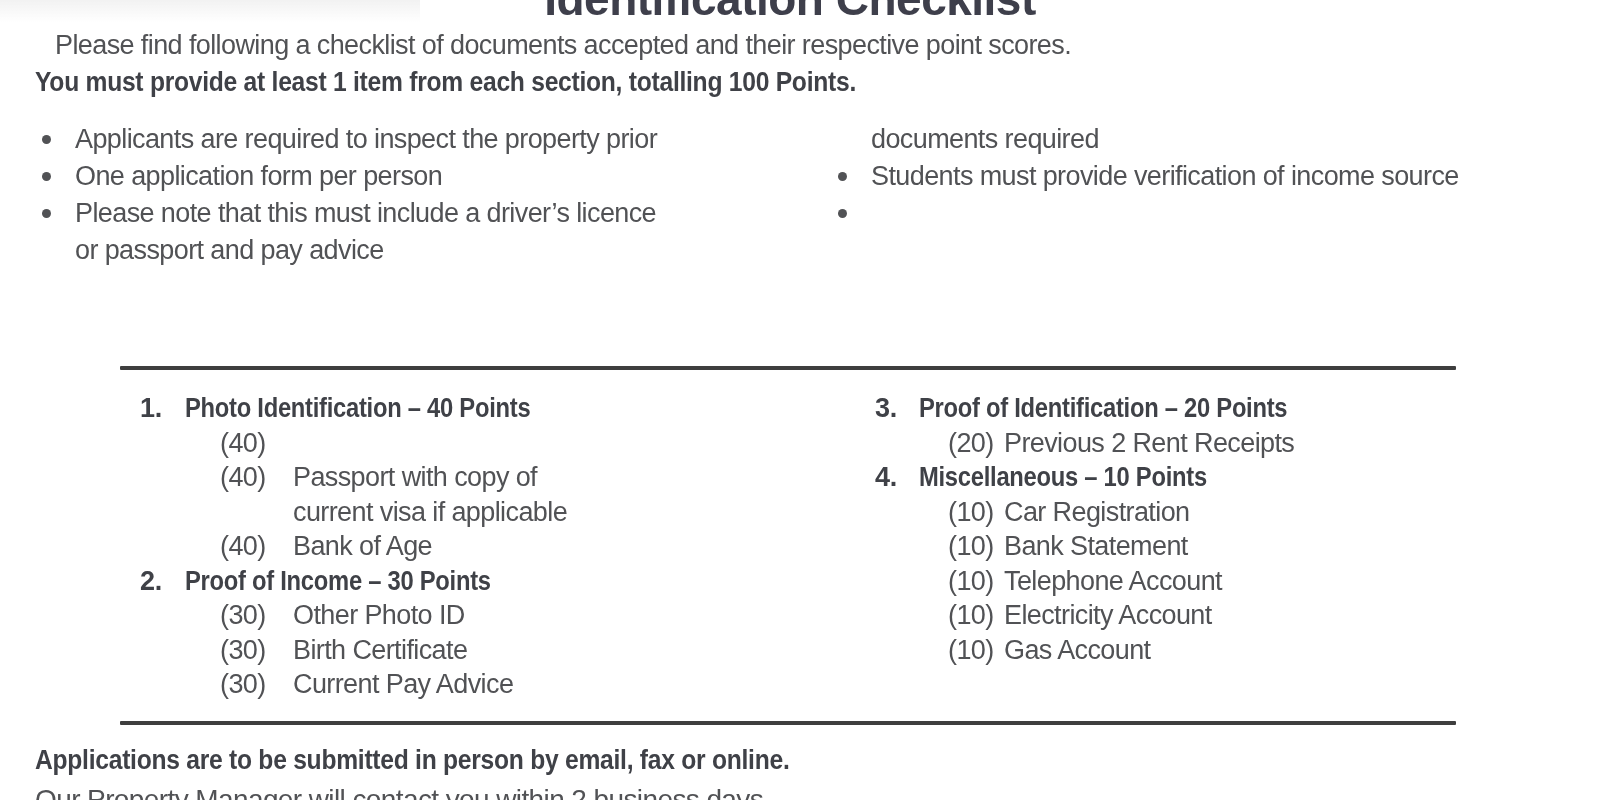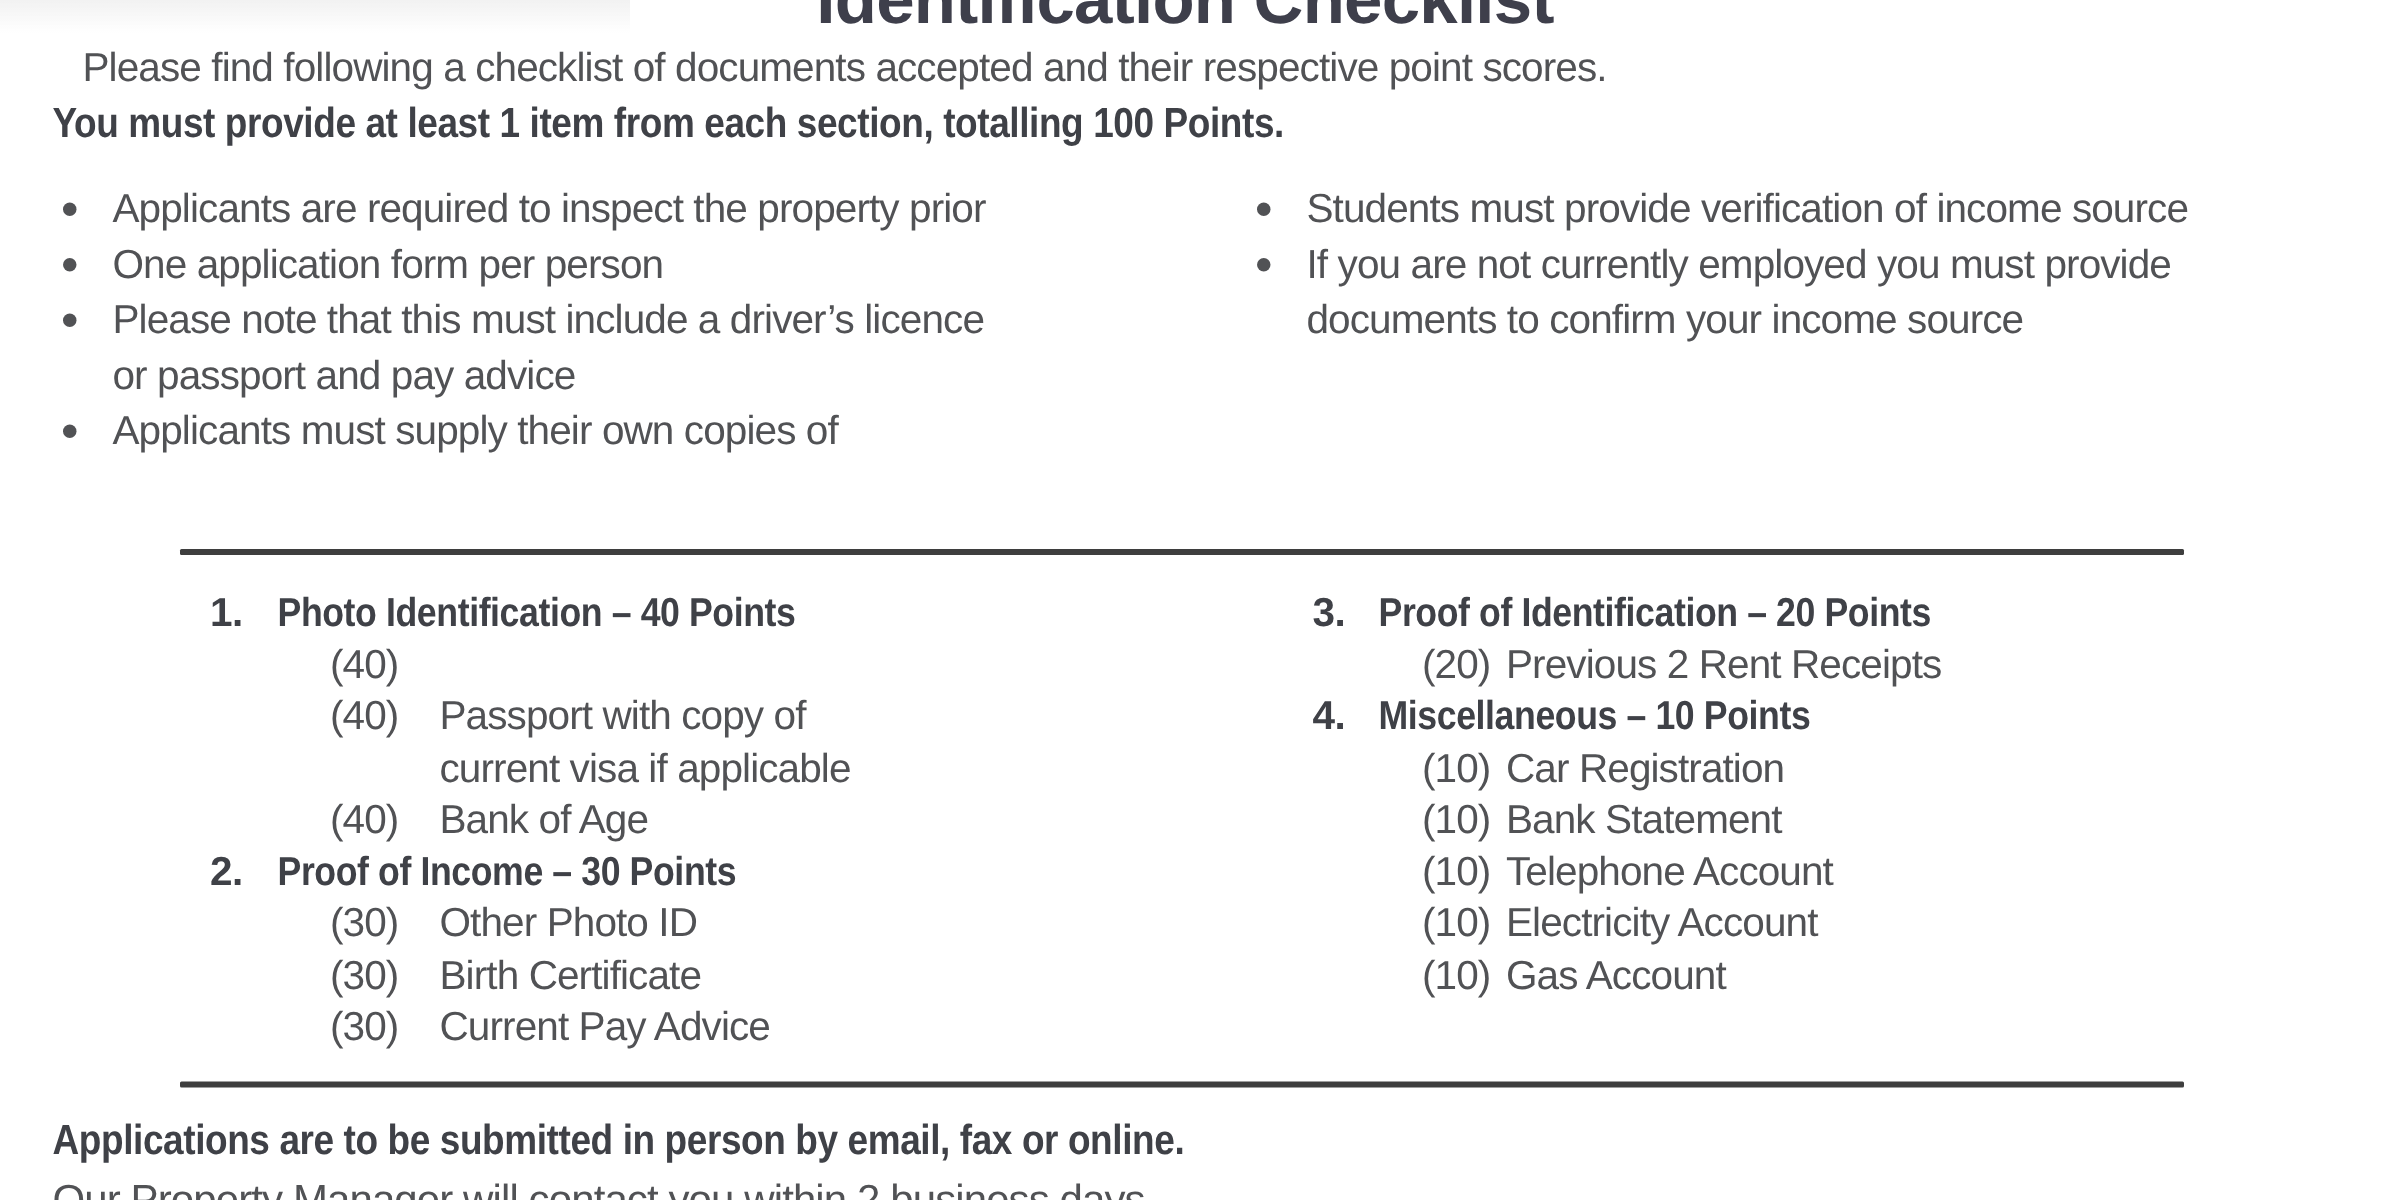--- a/index.html
+++ b/index.html
@@ -119,41 +119,37 @@
         <div>One application form per person</div>
       </div>
     </div>
     <div class="gl-item">
       <span class="gl-dot"></span>
       <div class="gl-lines">
         <div>Please note that this must include a driver’s licence</div>
         <div>or passport and pay advice</div>
       </div>
     </div>
-    <div class="gl-item">
-      <span class="gl-dot"></span>
-      <div class="gl-lines">
-        <div>Applicants must supply their own copies of</div>
-      </div>
-    </div>
   </div>
 
   <div class="gl-col gl-col-right">
     <div class="gl-item">
+      <span class="gl-dot hidden"></span>
+      <div class="gl-lines">
+        <div>documents required</div>
+      </div>
+    </div>
+    <div class="gl-item">
       <span class="gl-dot"></span>
       <div class="gl-lines">
         <div>Students must provide verification of income source</div>
       </div>
     </div>
     <div class="gl-item">
       <span class="gl-dot"></span>
-      <div class="gl-lines">
-        <div>If you are not currently employed you must provide</div>
-        <div>documents to confirm your income source</div>
-      </div>
     </div>
   </div>
 
   <div class="rule rule-top"></div>
 
   <div class="cl-col cl-col-left">
     <div class="cl-heading">
       <span class="cl-num">1.</span>
       <span class="cl-head-text">Photo Identification – 40 Points</span>
     </div>

